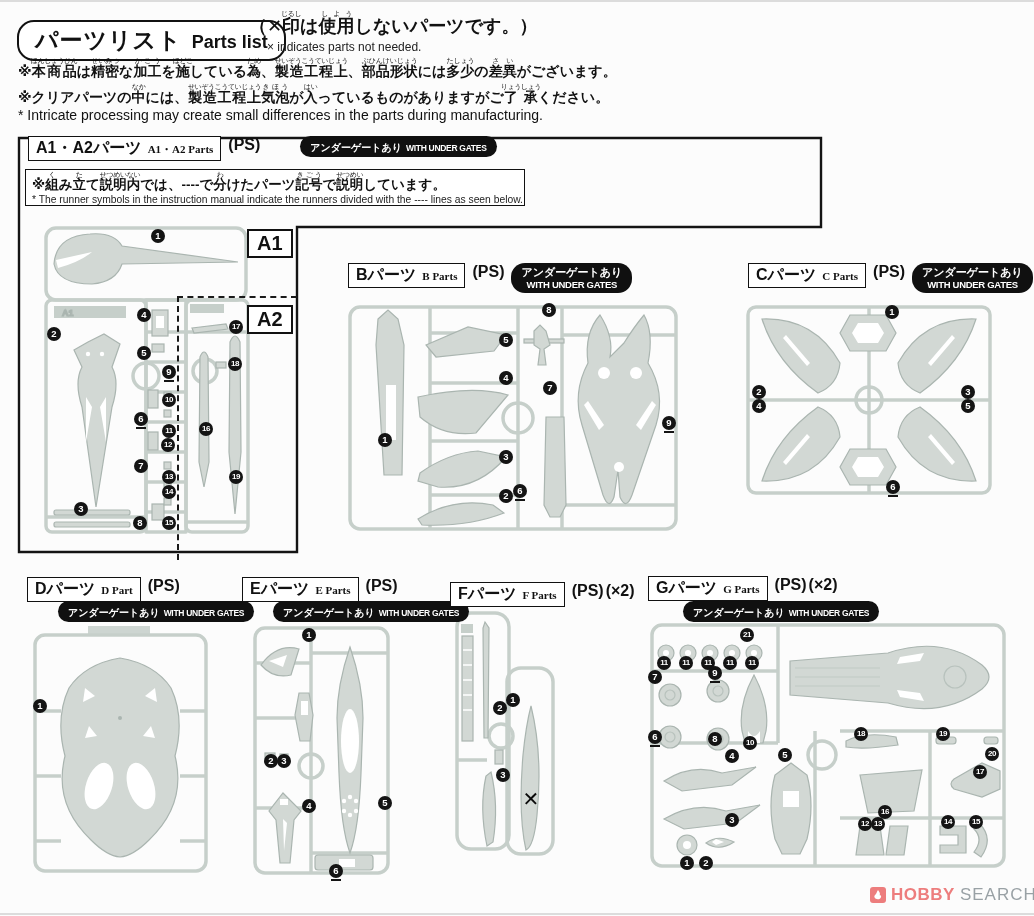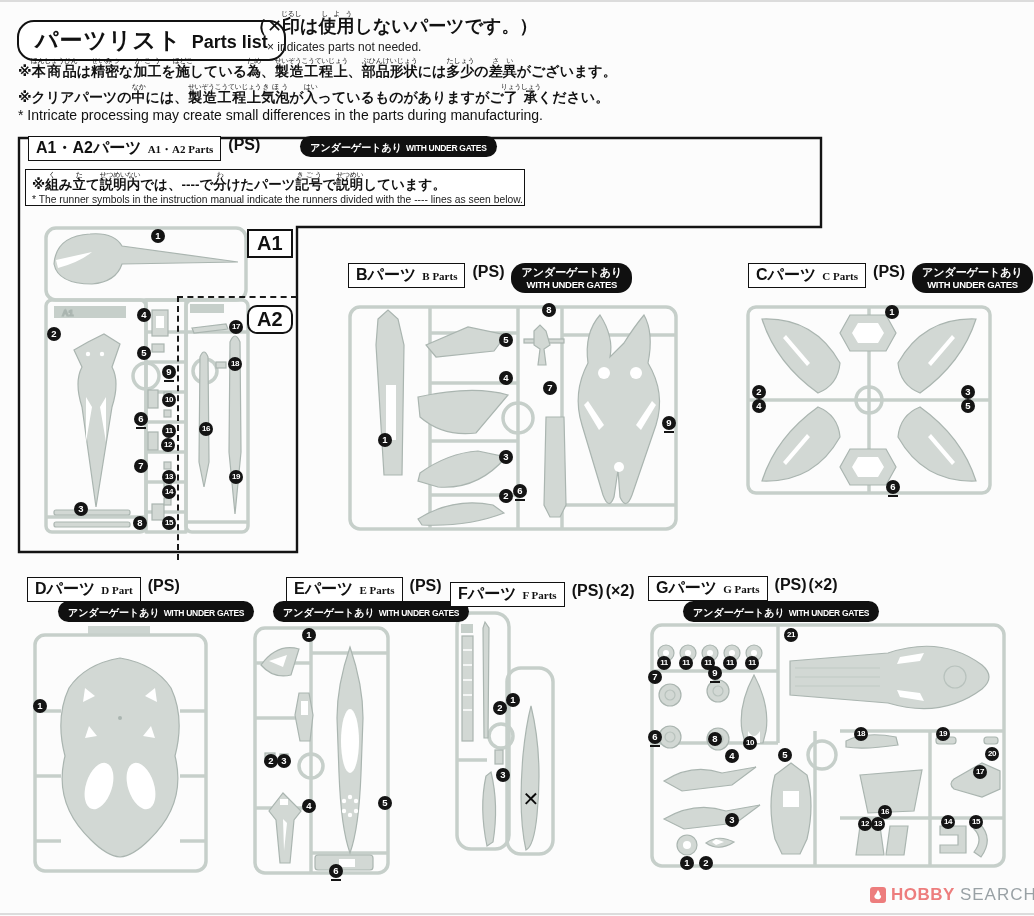--- a/index.html
+++ b/index.html
@@ -140,21 +140,21 @@
         <rect x="124" y="258" width="7" height="7"></rect>
       <rect x="124" y="276" width="7" height="7"></rect>
       <path d="M160,135 Q164,125 168,135 L169,240 L164,265 L159,240 Z"></path>
       <path d="M190,120 Q195,108 200,120 L201,230 L195,292 L189,230 Z"></path>
       <path d="M152,106 L186,102 L188,107 L154,111 Z"></path>
       <rect x="176" y="140" width="10" height="6"></rect>
     </g>
   </svg>
 
   <div class="runner-tag" style="left:247px;top:229px;">A1</div>
-  <div class="runner-tag" style="left:247px;top:305px;border-radius:10px;">A2</div>
+  <div class="runner-tag" style="left:247px;top:305px;">A2</div>
   <div class="dash-h" style="left:177px;top:296px;width:120px;"></div>
   <div class="dash-v" style="left:177px;top:296px;height:264px;"></div>
 
   <div class="sec-head" style="left:348px;top:263px;">
     <div class="sec-label">
       <span class="sl-jp">Bパーツ</span>
       <span class="sl-en">B Parts</span>
     </div>
     <span class="ps">(PS)</span>
     <div class="pill two">
@@ -238,21 +238,21 @@
     </g>
     <g fill="#d2d8d4" stroke="#aab5b0" stroke-width="1.2">
       <path d="M87,32 Q122,38 138,62 Q152,92 142,130 Q154,178 116,214 Q100,230 87,231 Q74,230 58,214 Q20,178 32,130 Q22,92 36,62 Q52,38 87,32 Z"></path>
       <ellipse cx="66" cy="160" rx="13" ry="24" transform="rotate(18 66 160)" fill="#fff" stroke="none"></ellipse>
       <ellipse cx="108" cy="160" rx="13" ry="24" transform="rotate(-18 108 160)" fill="#fff" stroke="none"></ellipse>
       <path d="M52,62 L62,70 L50,76 Z M122,62 L112,70 L124,76 Z M56,100 L64,110 L52,112 Z M118,100 L110,110 L122,112 Z" fill="#fff" stroke="none"></path>
       <circle cx="87" cy="92" r="2" fill="#aab5b0" stroke="none"></circle>
     </g>
   </svg>
 
-  <div class="sec-head" style="left:242px;top:577px;margin-left:44px;">
+  <div class="sec-head" style="left:242px;top:577px;">
     <div class="sec-label">
       <span class="sl-jp">Eパーツ</span>
       <span class="sl-en">E Parts</span>
     </div>
     <span class="ps">(PS)</span>
   </div>
   <div class="pill one" style="position:absolute;left:240px;top:601px;z-index:20;">
     <span class="p-jp">アンダーゲートあり</span><span class="p-en">WITH UNDER GATES</span>
   </div>
 
@@ -424,21 +424,21 @@
       <div class="badge" style="left: 500px; top: 708px;">2</div>
       <div class="badge" style="left: 503px; top: 775px;">3</div>
       <div class="xmark" style="left: 531px; top: 799px;">✕</div>
       <div class="badge two" style="left: 664px; top: 663px;">11</div>
       <div class="badge two" style="left: 686px; top: 663px;">11</div>
       <div class="badge two" style="left: 708px; top: 663px;">11</div>
       <div class="badge two" style="left: 730px; top: 663px;">11</div>
       <div class="badge two" style="left: 752px; top: 663px;">11</div>
       <div class="badge" style="left: 655px; top: 677px;">7</div>
       <div class="badge u" style="left: 715px; top: 673px;">9</div>
-      <div class="badge two" style="left: 791px; top: 635px;">21</div>
+      <div class="badge two" style="left: 747px; top: 635px;">21</div>
       <div class="badge u" style="left: 655px; top: 737px;">6</div>
       <div class="badge" style="left: 715px; top: 739px;">8</div>
       <div class="badge two" style="left: 750px; top: 743px;">10</div>
       <div class="badge two" style="left: 861px; top: 734px;">18</div>
       <div class="badge two" style="left: 943px; top: 734px;">19</div>
       <div class="badge two" style="left: 992px; top: 754px;">20</div>
       <div class="badge" style="left: 732px; top: 756px;">4</div>
       <div class="badge" style="left: 785px; top: 755px;">5</div>
       <div class="badge" style="left: 732px; top: 820px;">3</div>
       <div class="badge two" style="left: 980px; top: 772px;">17</div>

